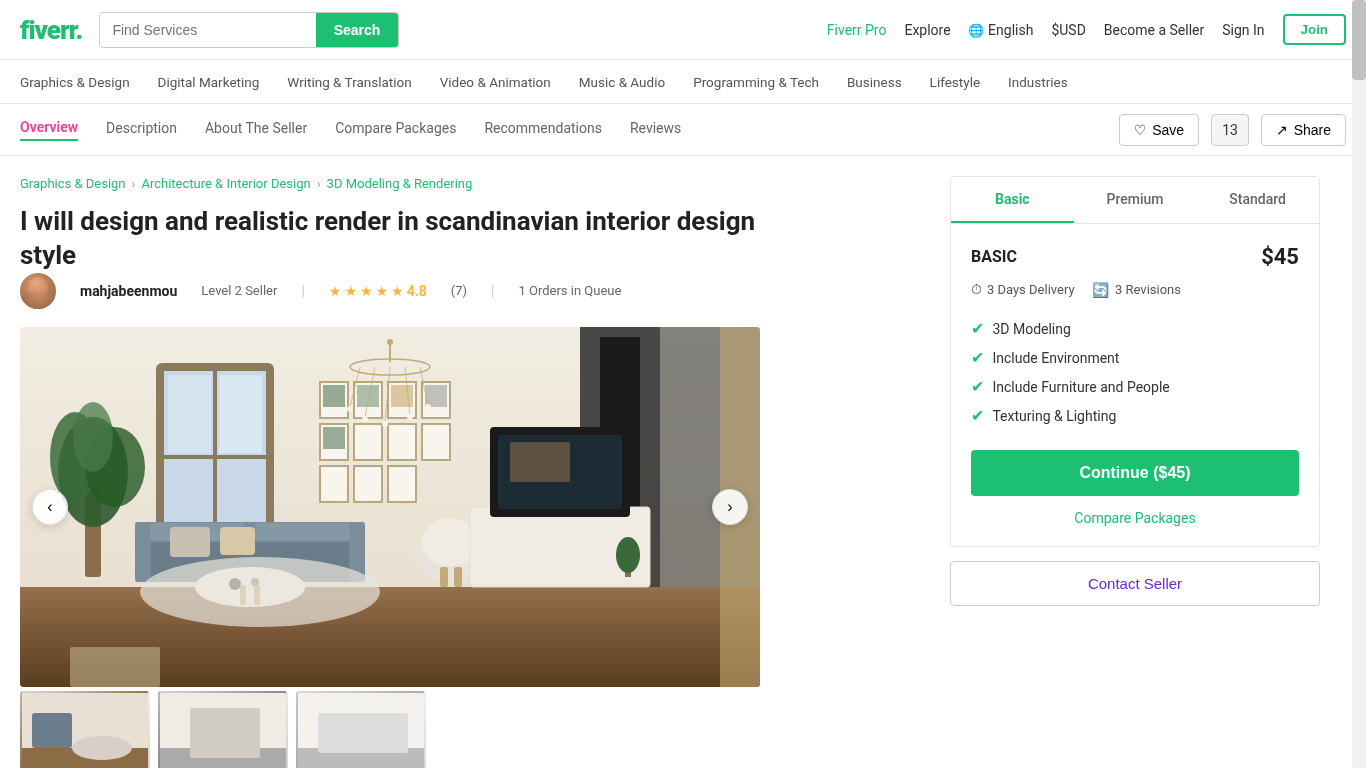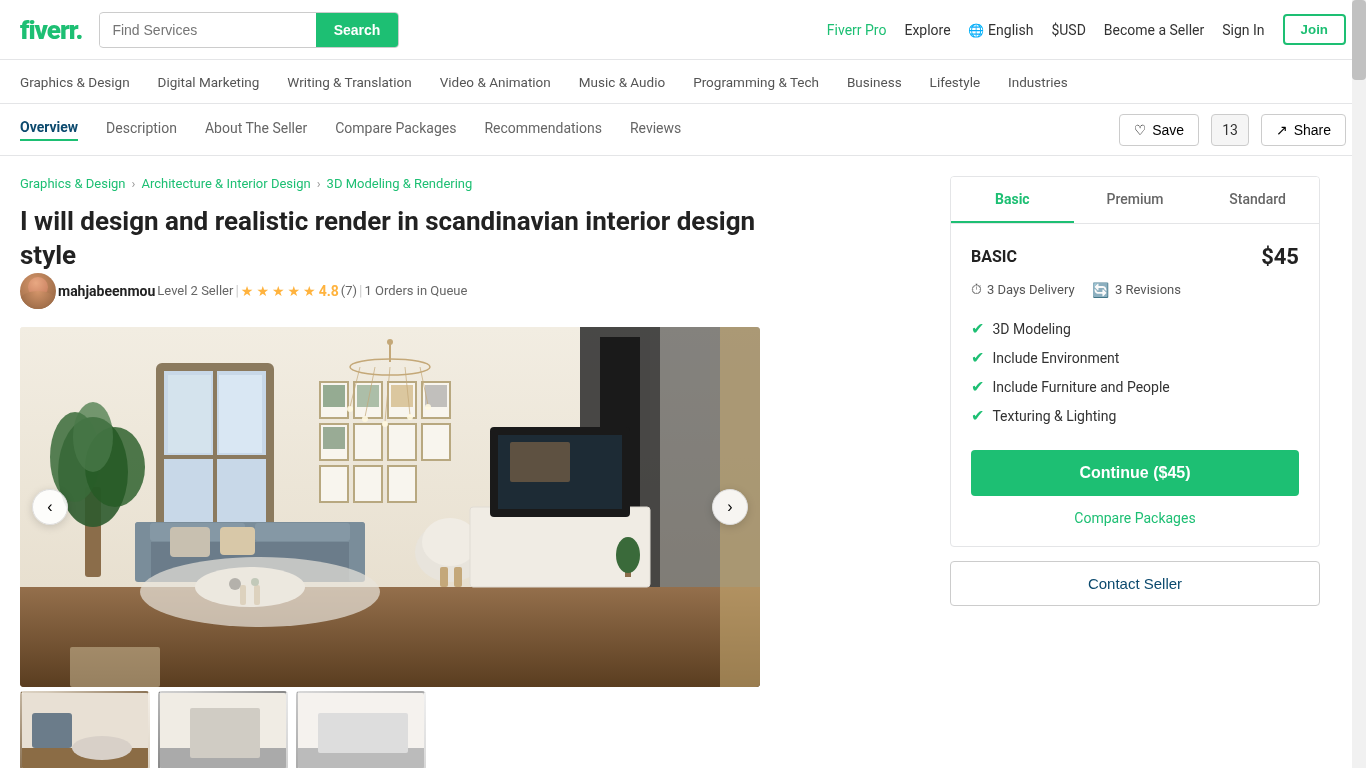--- a/index.html
+++ b/index.html
@@ -37,21 +37,21 @@
       border-bottom: 1px solid #e4e5e7; background: #fff; gap: 28px;
     }
     .cat-nav a { color: #555; font-size: 13.5px; text-decoration: none; white-space: nowrap; }
 
     
     .sub-nav {
       display: flex; align-items: center; padding: 0 20px; height: 52px;
       border-bottom: 1px solid #e4e5e7; background: #fff; gap: 28px; position: relative;
     }
     .sub-nav a { color: #666; font-size: 14px; text-decoration: none; padding-bottom: 4px; }
-    .sub-nav a.active { color: #0c4a6e; font-weight: 700; border-bottom: 2px solid #1dbf73; padding-bottom: 4px; }
+    .sub-nav a.active { color: #ec4899; font-weight: 700; border-bottom: 2px solid #1dbf73; padding-bottom: 4px; }
     .sub-nav-right {
       margin-left: auto; display: flex; align-items: center; gap: 12px;
     }
     .save-btn {
       display: flex; align-items: center; gap: 6px; border: 1px solid #ccc;
       border-radius: 4px; padding: 7px 14px; background: #fff; cursor: pointer; font-size: 14px;
     }
     .count-badge {
       background: #f5f5f5; border: 1px solid #ccc; border-radius: 4px;
       padding: 7px 10px; font-size: 14px;
@@ -70,21 +70,21 @@
     
     .breadcrumb { display: flex; align-items: center; gap: 6px; font-size: 13px; margin-bottom: 14px; }
     .breadcrumb a { color: #1dbf73; text-decoration: none; }
     .breadcrumb span { color: #666; }
     .breadcrumb .sep { color: #999; }
 
     
     .gig-title { font-size: 26px; font-weight: 700; color: #222; line-height: 1.3; margin-bottom: 0; max-width: 740px; }
 
     
-    .seller-row { display: flex; align-items: center; gap: 2px; margin-bottom: 18px; text-align: center; }
+    .seller-row { display: flex; align-items: center; gap: 24px; margin-bottom: 18px; text-align: center; }
     .seller-name { font-weight: 700; color: #222; font-size: 14px; }
     .seller-level { color: #666; font-size: 13px; }
     .rating-stars { display: flex; align-items: center; gap: 3px; }
     .star { color: #ffb33e; font-size: 14px; }
     .rating-num { color: #ffb33e; font-weight: 700; font-size: 14px; }
     .rating-count { color: #666; font-size: 13px; }
     .orders-info { color: #666; font-size: 13px; }
 
     
     .image-gallery { position: relative; margin-bottom: 12px; }
@@ -145,21 +145,21 @@
       border: none; border-radius: 4px; font-size: 16px; font-weight: 600;
       cursor: pointer; text-align: center; margin-bottom: 14px;
     }
 
     .compare-link {
       display: block; text-align: center; color: #1dbf73; font-size: 14px;
       cursor: pointer; text-decoration: none;
     }
 
     .contact-btn {
-      width: 100%; padding: 13px; background: #fff; color: #0c4a6e;
+      width: 100%; padding: 13px; background: #fff; color: #6d28d9;
       border: 1px solid #ccc; border-radius: 4px; font-size: 15px; font-weight: 500;
       cursor: pointer; text-align: center; margin-top: 14px;
     }
 
     
     .scrollbar {
       position: fixed; right: 0; top: 0; bottom: 0; width: 14px;
       background: #f1f1f1;
     }
     .scrollbar-thumb {

